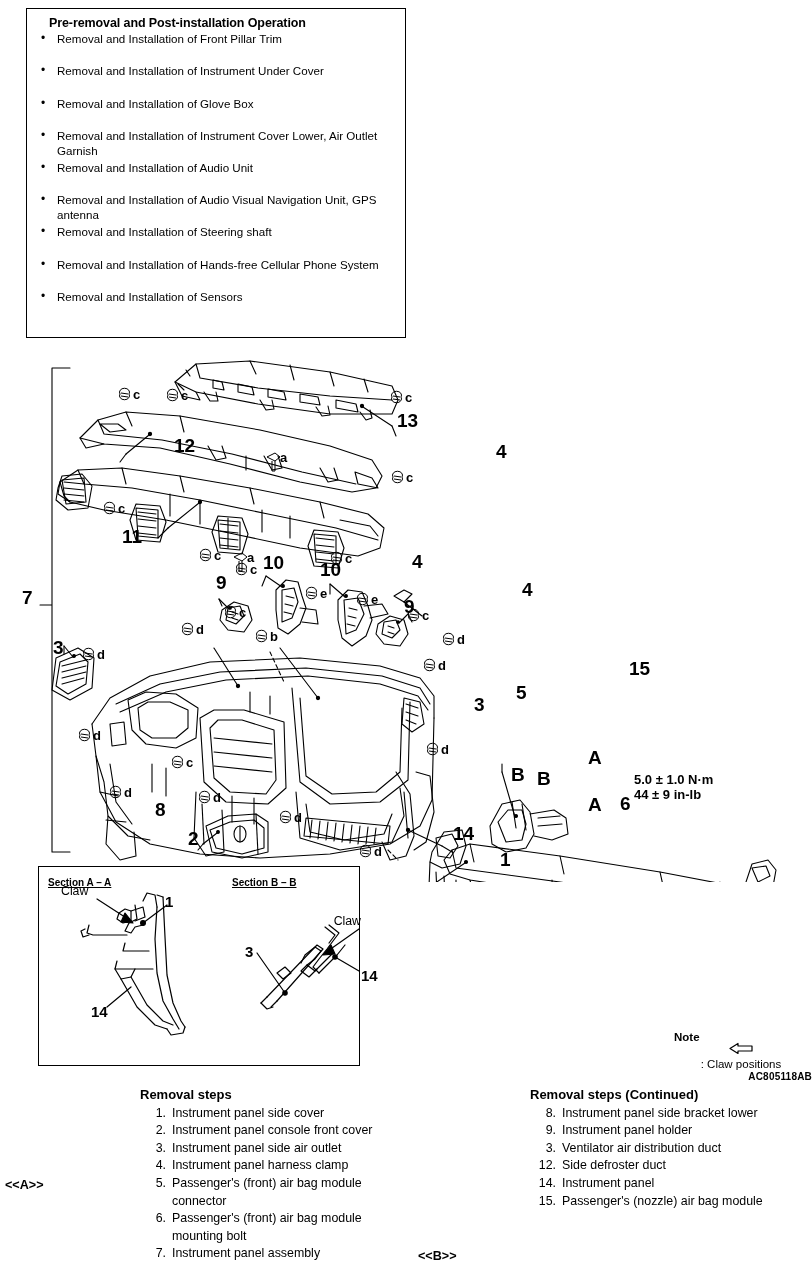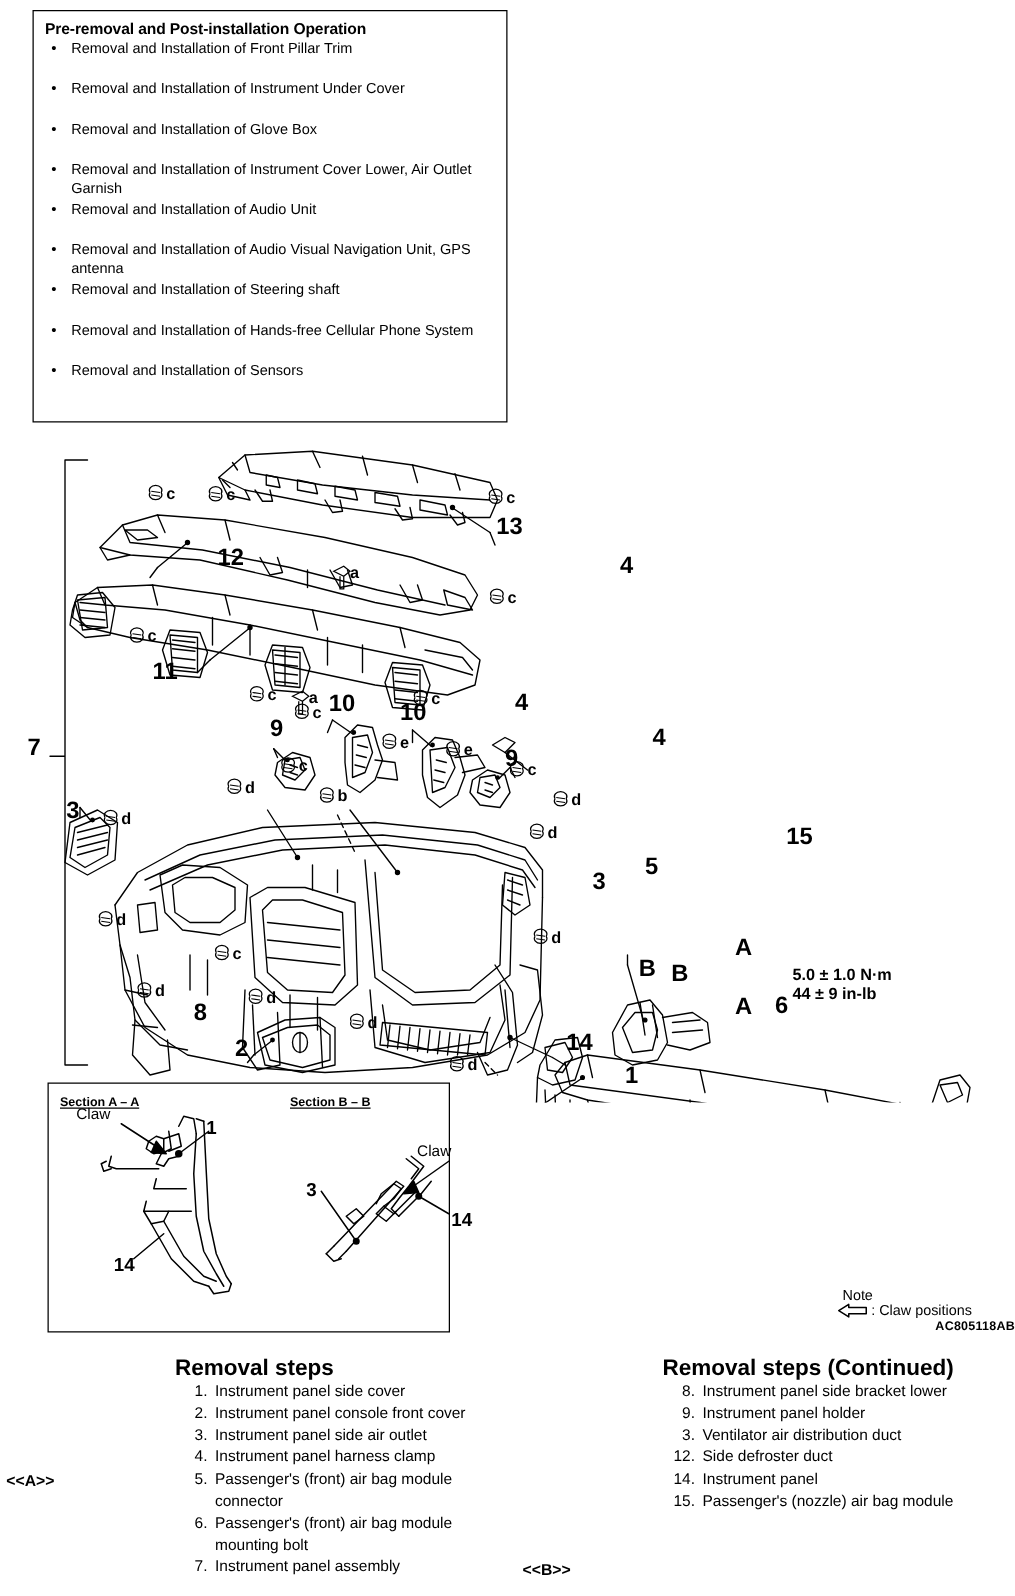--- a/index.html
+++ b/index.html
@@ -3,21 +3,21 @@
 <meta charset="utf-8">
 <style>
   html,body{margin:0;padding:0;background:#fff;}
   body{width:812px;height:1277px;position:relative;overflow:hidden;
        font-family:"Liberation Sans","DejaVu Sans",sans-serif;color:#000;}
   .abs{position:absolute;}
 
   
   #prebox{left:26px;top:8px;width:380px;height:330px;border:1.6px solid #000;
           box-sizing:border-box;background:#fff;}
-  #prebox .hd{font-size:12.5px;font-weight:bold;margin:7px 0 2px 9px;letter-spacing:-0.1px;}
+  #prebox .hd{font-size:12.5px;font-weight:bold;margin:7px 0 2px 22px;letter-spacing:-0.1px;}
   #prebox ul{list-style:none;margin:0;padding:0;}
   #prebox li{position:relative;font-size:11.6px;line-height:14.4px;
              padding-left:30px;margin-bottom:0;}
   #prebox li .bul{position:absolute;left:14px;top:-1px;font-size:12px;}
 
   
   #diagram{left:0;top:352px;width:812px;height:530px;}
   #diagram svg{display:block;}
 
   
@@ -26,21 +26,21 @@
   .sectitle{font-size:10px;font-weight:bold;text-decoration:underline;}
 
   
   #notebox{left:668px;top:1031px;width:144px;height:50px;}
   .note-lbl{font-size:11.5px;}
   .note-txt{font-size:11.5px;}
   .fig-id{font-size:10px;font-weight:bold;letter-spacing:0.2px;text-align:right;}
 
   
   .steps{position:absolute;font-size:12.4px;line-height:17.6px;}
-  .steps .sttl{font-weight:bold;font-size:18px;margin-bottom:1px;}
+  .steps .sttl{font-weight:bold;font-size:13px;margin-bottom:1px;}
   .steps table{border-collapse:collapse;}
   .steps td{vertical-align:top;padding:0;line-height:17.6px;}
   .steps td.num{width:26px;text-align:right;padding-right:6px;white-space:nowrap;}
   #stepsL{left:140px;top:1086px;width:270px;}
   #stepsR{left:530px;top:1086px;width:285px;}
   #stepsR td.num{width:26px;}
   .marker{position:absolute;font-size:12.6px;font-weight:bold;}
   #markA{left:5px;top:1178px;}
   #markB{left:418px;top:1249px;}
 </style>
@@ -627,22 +627,22 @@
   </svg>
 </div>
 <span class="abs" style="left:48px;top:872px;">
   <span class="sectitle">Section A – A</span>
 </span>
 <span class="abs" style="left:232px;top:872px;">
   <span class="sectitle">Section B – B</span>
 </span>
 
 <div id="notebox" class="abs">
-  <div class="note-lbl" style="margin-left:6px;">Note</div>
-  <div style="display:flex;align-items:flex-end;gap:3px;margin-left:2px;margin-top:-1px;">
+  <div class="note-lbl" style="margin-left:6px;font-weight:bold;">Note</div>
+  <div style="display:flex;align-items:center;gap:3px;margin-left:2px;margin-top:-1px;flex-direction:column;">
     <svg width="24" height="13" viewBox="0 0 24 13">
       <path d="M1,6.5 L9,1.5 L9,4 L23,4 L23,9 L9,9 L9,11.5 Z" fill="#fff" stroke="#000" stroke-width="1.2" stroke-linejoin="round"></path>
     </svg>
     <span class="note-txt">: Claw positions</span>
   </div>
   <div class="fig-id" style="margin-top:1px;">AC805118AB</div>
 </div>
 
 <div id="stepsL" class="steps">
   <div class="sttl">Removal steps</div>

